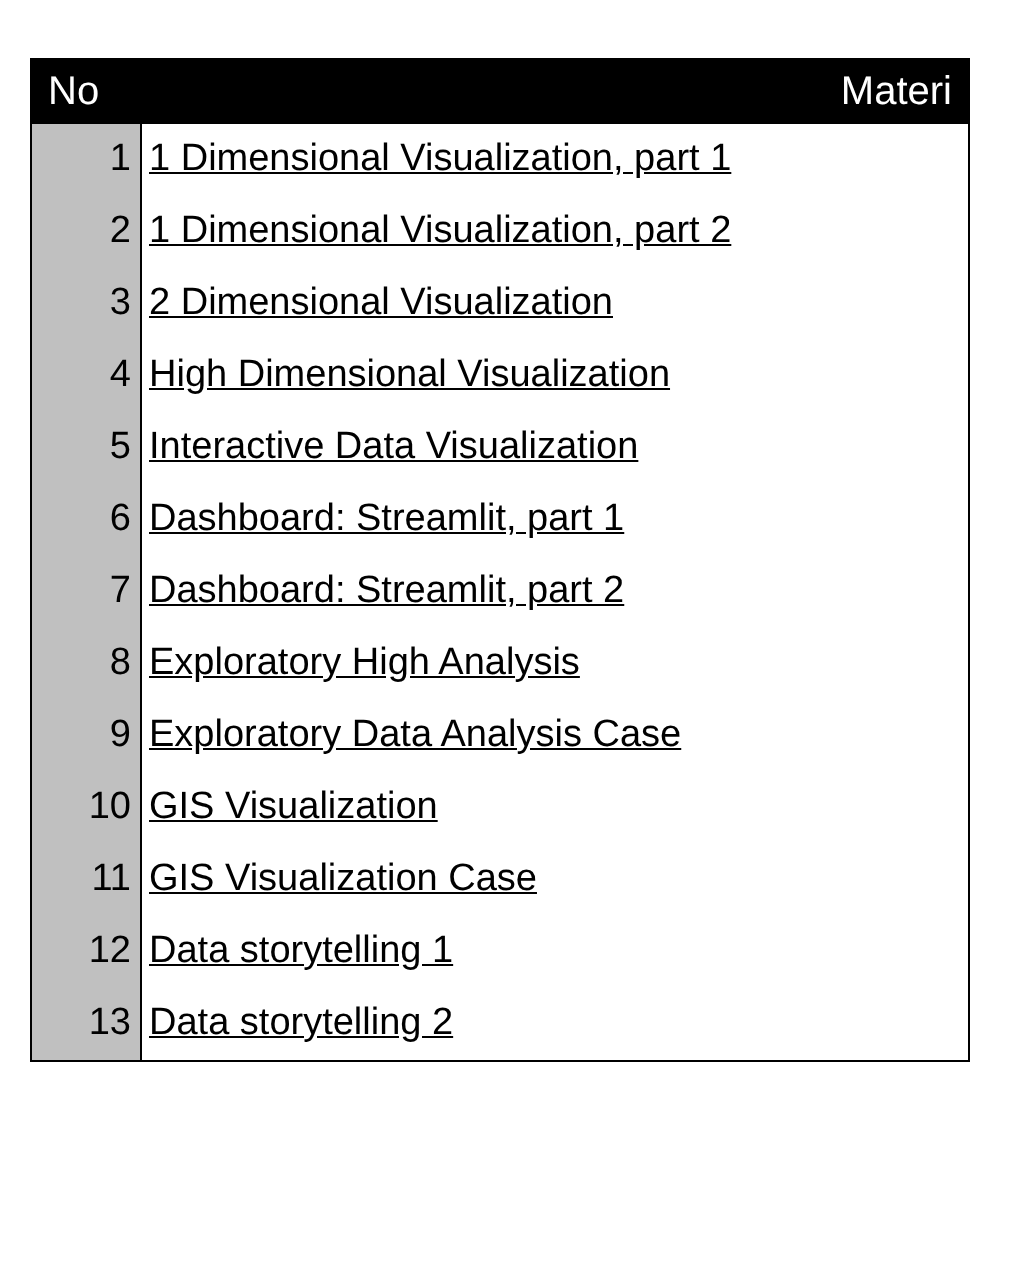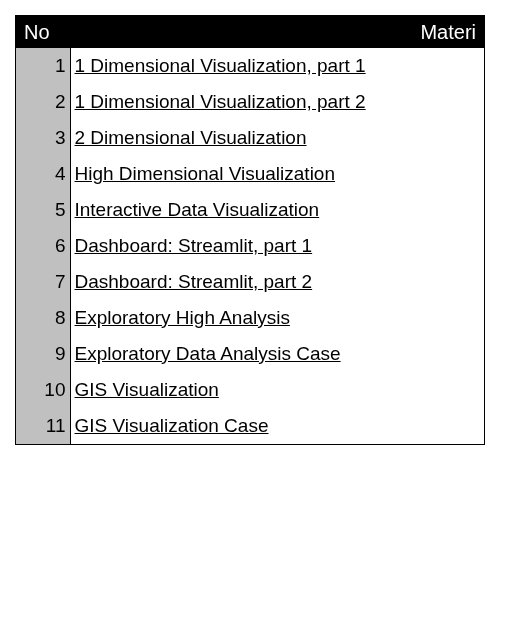--- a/index.html
+++ b/index.html
@@ -9,20 +9,21 @@
     }
     body {
       font-family: Arial, Helvetica, sans-serif;
       background: #fff;
       padding: 15px;
       width: 507px;
     }
     .table-wrap {
       border: 1px solid #000;
       width: 470px;
+      margin-top: 14px;
     }
     table {
       border-collapse: collapse;
       width: 100%;
     }
     thead tr {
       background: #000;
       color: #fff;
     }
     th {
@@ -113,15 +114,23 @@
           <td class="cell-materi">Exploratory Data Analysis Case</td>
         </tr>
         <tr>
           <td class="cell-no">10</td>
           <td class="cell-materi">GIS Visualization</td>
         </tr>
         <tr>
           <td class="cell-no">11</td>
           <td class="cell-materi">GIS Visualization Case</td>
         </tr>
+        <tr>
+          <td class="cell-no">12</td>
+          <td class="cell-materi">Data storytelling 1</td>
+        </tr>
+        <tr>
+          <td class="cell-no">13</td>
+          <td class="cell-materi">Data storytelling 2</td>
+        </tr>
       </tbody>
   </table>
 </div>
 
 </body></html>

